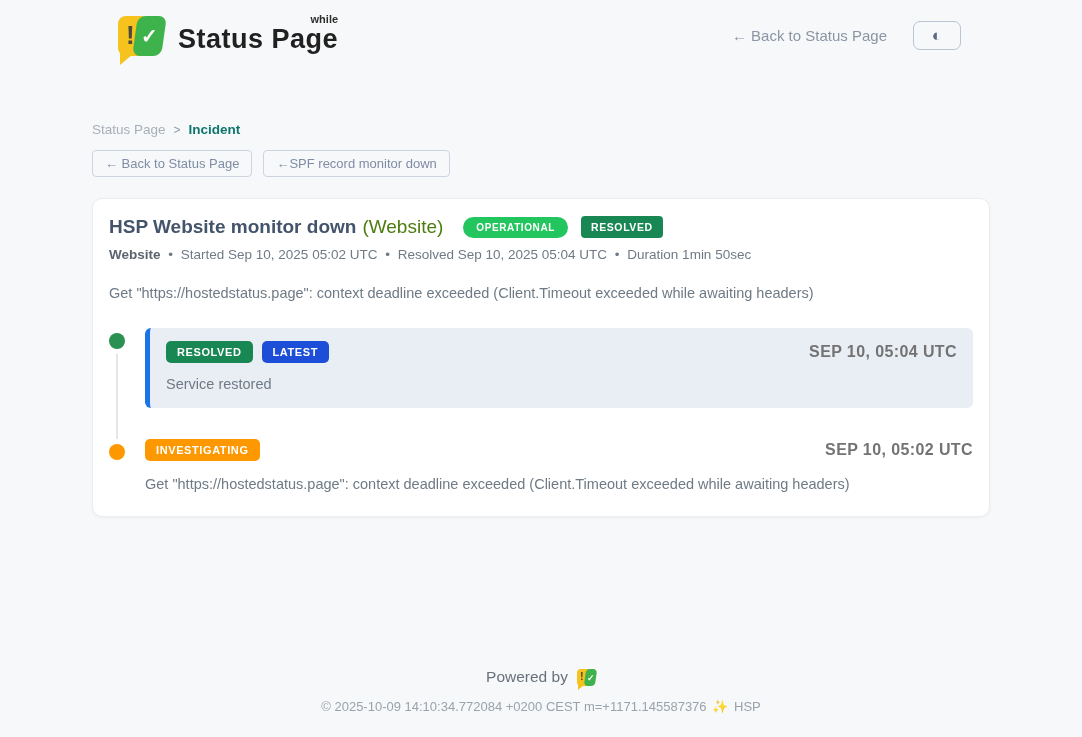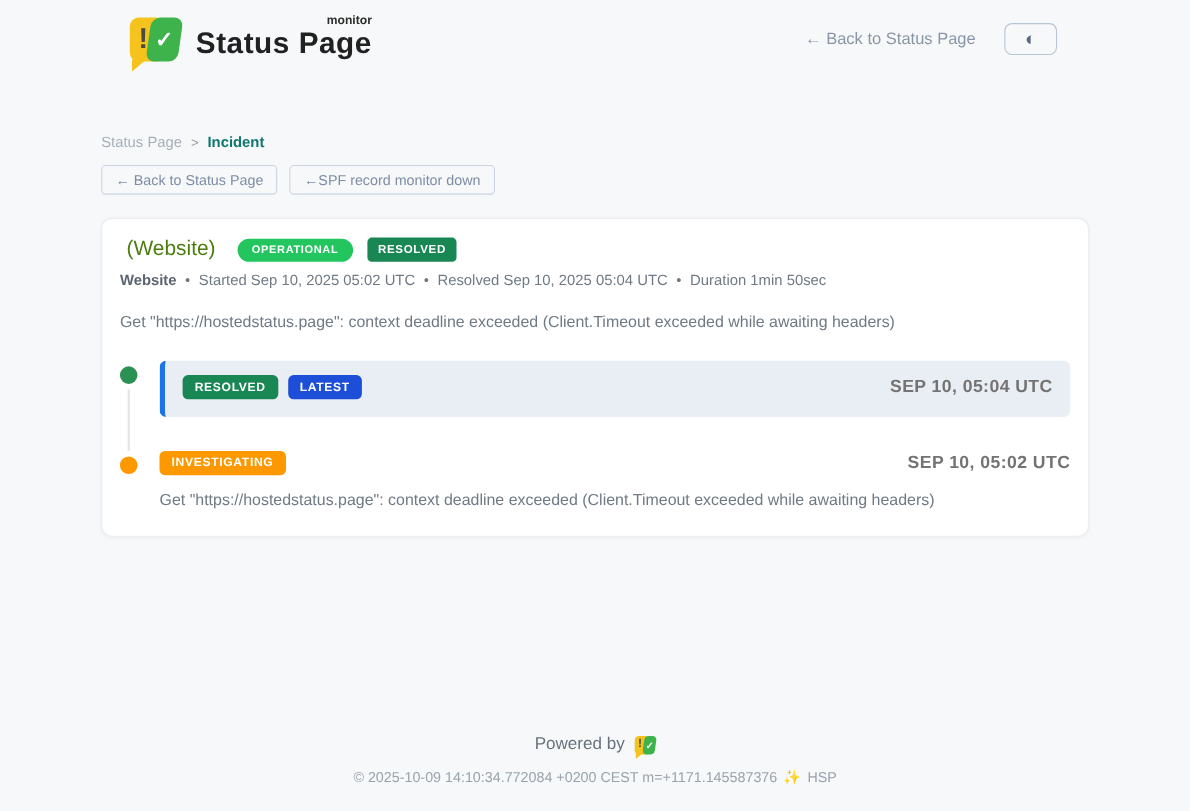--- a/index.html
+++ b/index.html
@@ -146,21 +146,21 @@
   <div class="brand">
     <span class="logo-icon">
       <span class="ly"></span>
       <span class="tail"></span>
       <span class="lg">
           <span class="chk">✓</span>
         </span>
       <span class="excl">!</span>
     </span>
     <span class="logo-textwrap">
-      <span class="logo-hosted">monitor</span>
+      <span class="logo-hosted">while</span>
       <span class="logo-title">Status Page</span>
     </span>
   </div>
   <div class="header-right">
     <a class="top-back-link">← Back to Status Page</a>
     <button class="theme-toggle">
       <span>◐</span>
     </button>
   </div>
 </div>
@@ -176,20 +176,21 @@
   <div class="title-row">
     <div class="nav-buttons">
       <button class="nav-btn">← Back to Status Page</button>
       <button class="nav-btn">←SPF record monitor down</button>
     </div>
   </div>
 
   <div class="card">
 
     <div class="card-title-row">
+      <span class="incident-title">HSP Website monitor down</span>
       <span class="incident-component">(Website)</span>
       <span class="pill-operational">OPERATIONAL</span>
       <span class="badge-resolved-hdr">RESOLVED</span>
     </div>
 
     <div class="meta-row">
       <b>Website</b>
       <span class="meta-sep">•</span>
       <span>Started Sep 10, 2025 05:02 UTC</span>
       <span class="meta-sep">•</span>
@@ -208,20 +209,21 @@
           <span class="tl-line"></span>
         </div>
         <div class="tl-content">
           <div class="tl-box">
             <div class="tl-head">
               <span class="tl-badge resolved">RESOLVED</span>
               <span class="tl-badge latest">LATEST</span>
               <span class="tl-spacer"></span>
               <span class="tl-time">SEP 10, 05:04 UTC</span>
             </div>
+            <div class="tl-msg">Service restored</div>
           </div>
         </div>
       </div>
 
       <div class="tl-entry second">
         <div class="tl-gutter">
           <span class="tl-dot orange"></span>
         </div>
         <div class="tl-content">
           <div class="tl-head">

